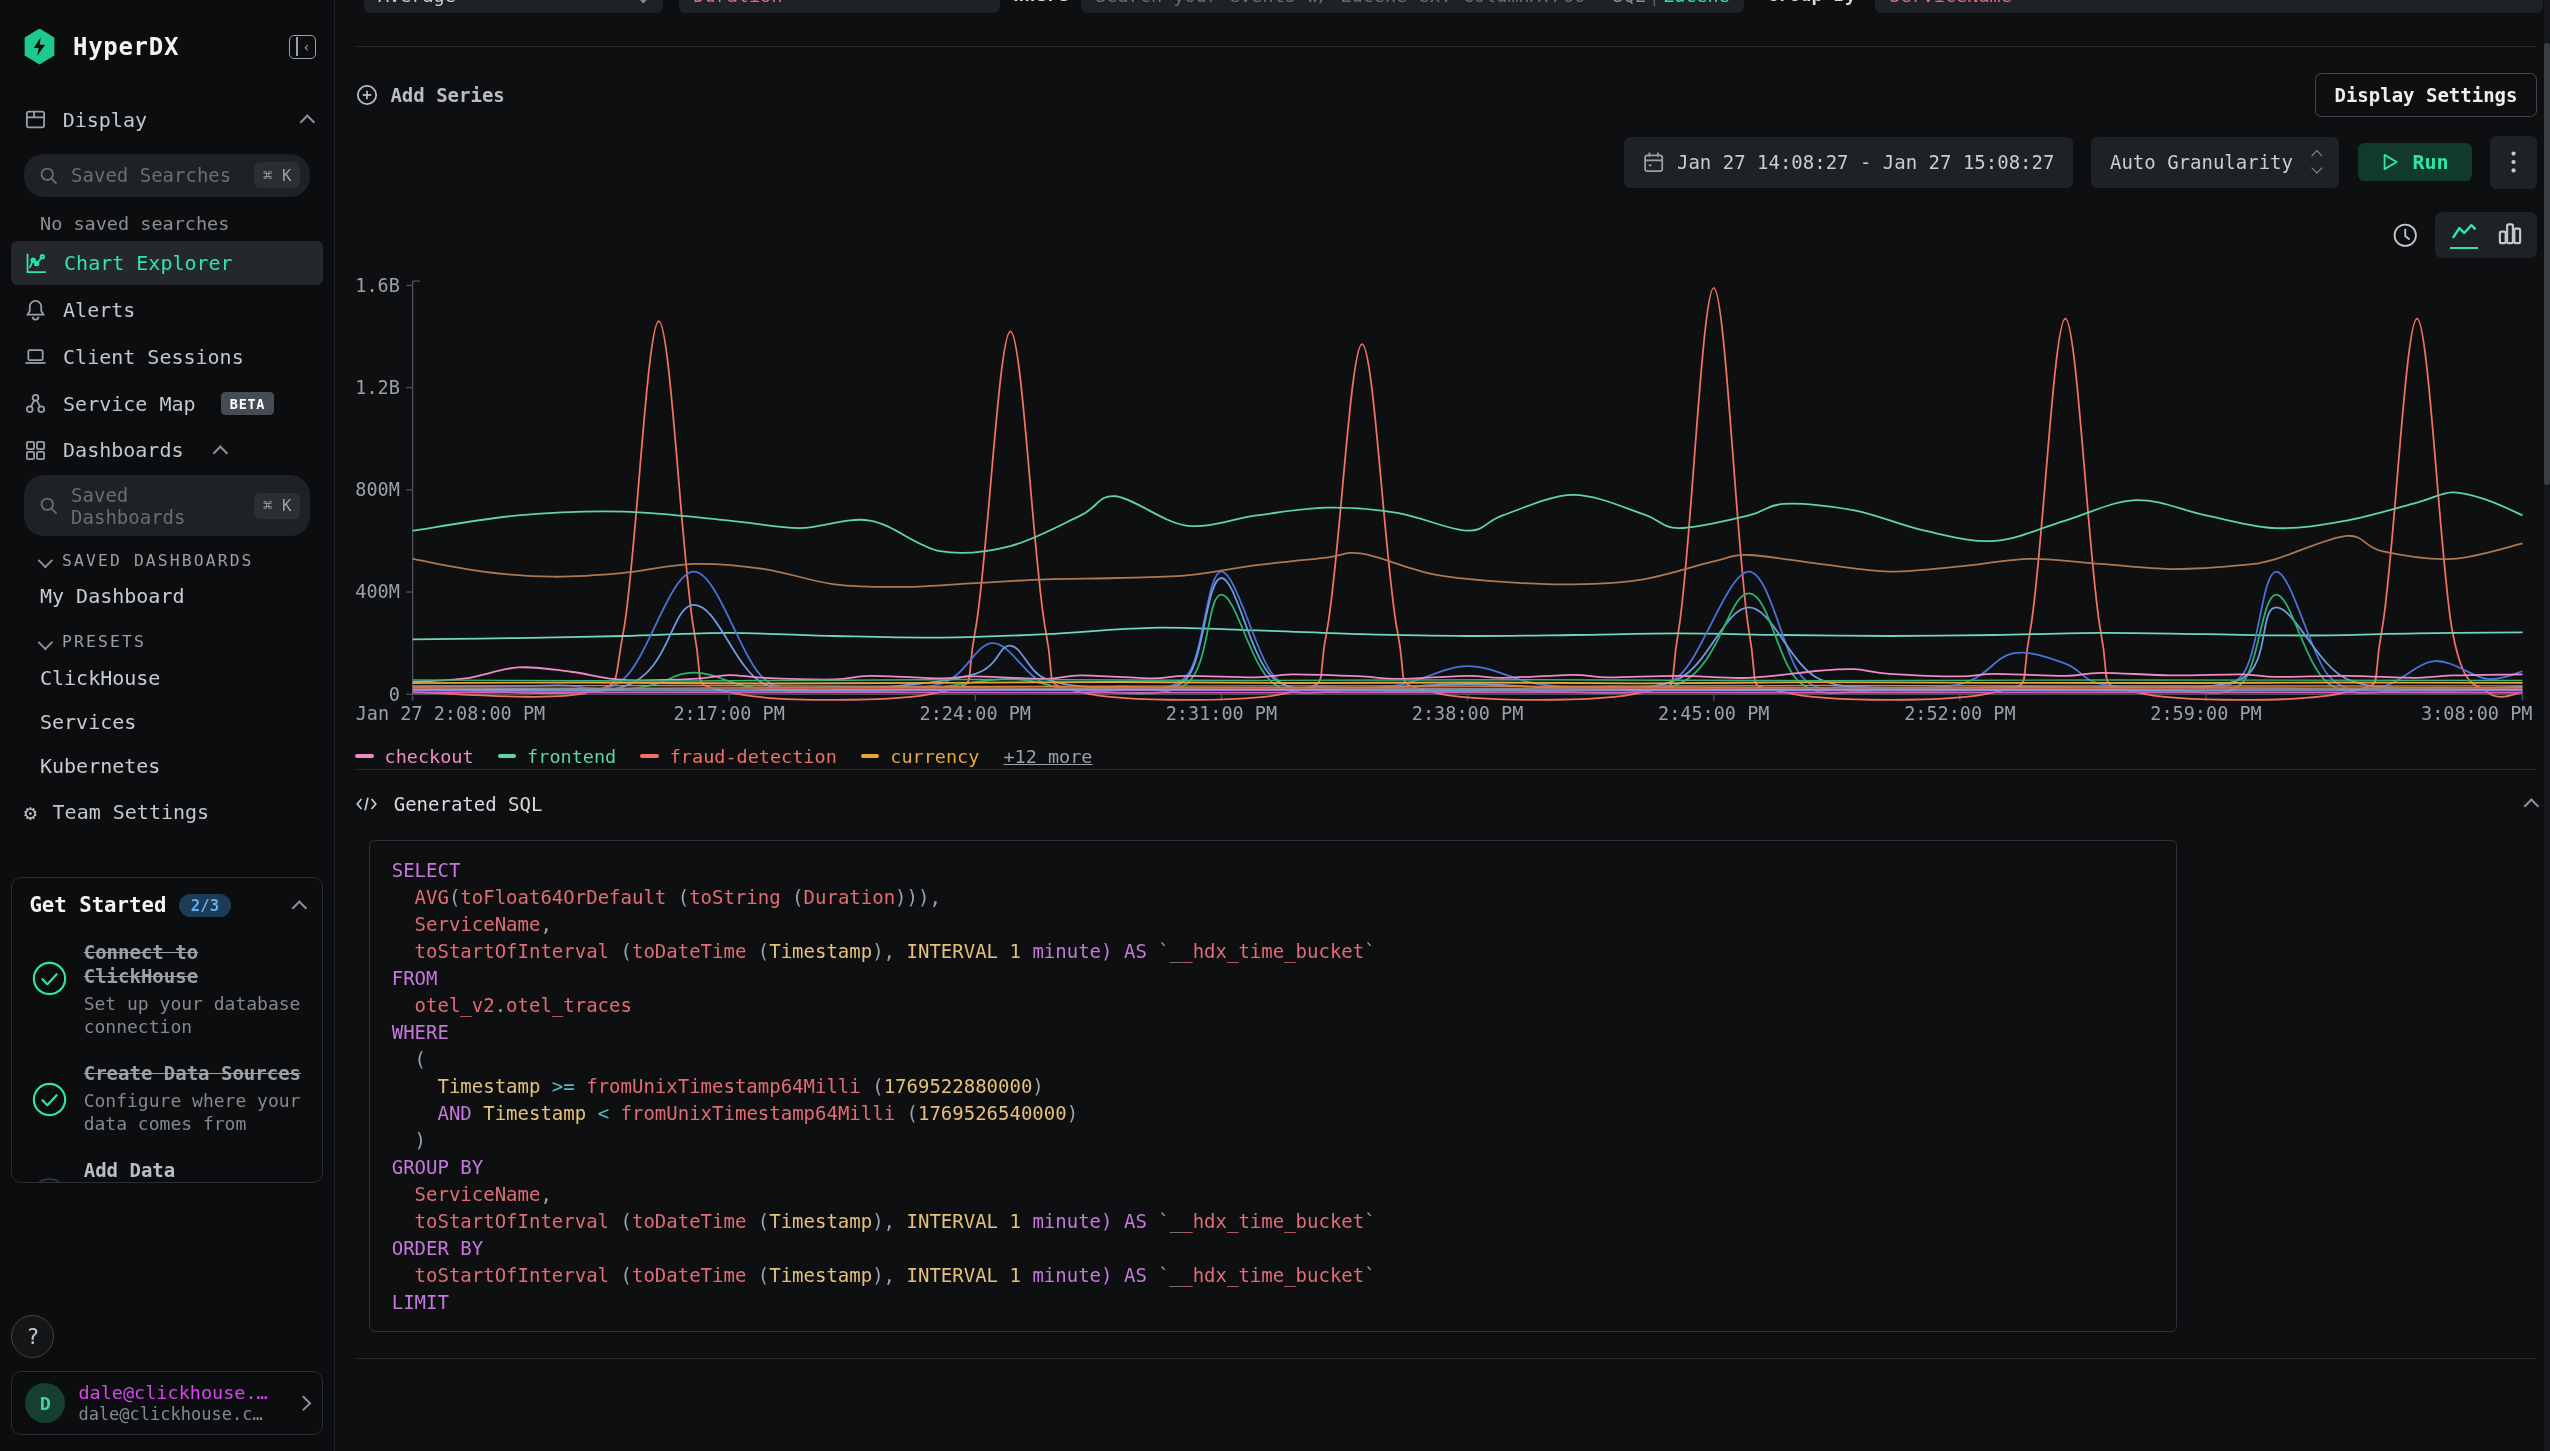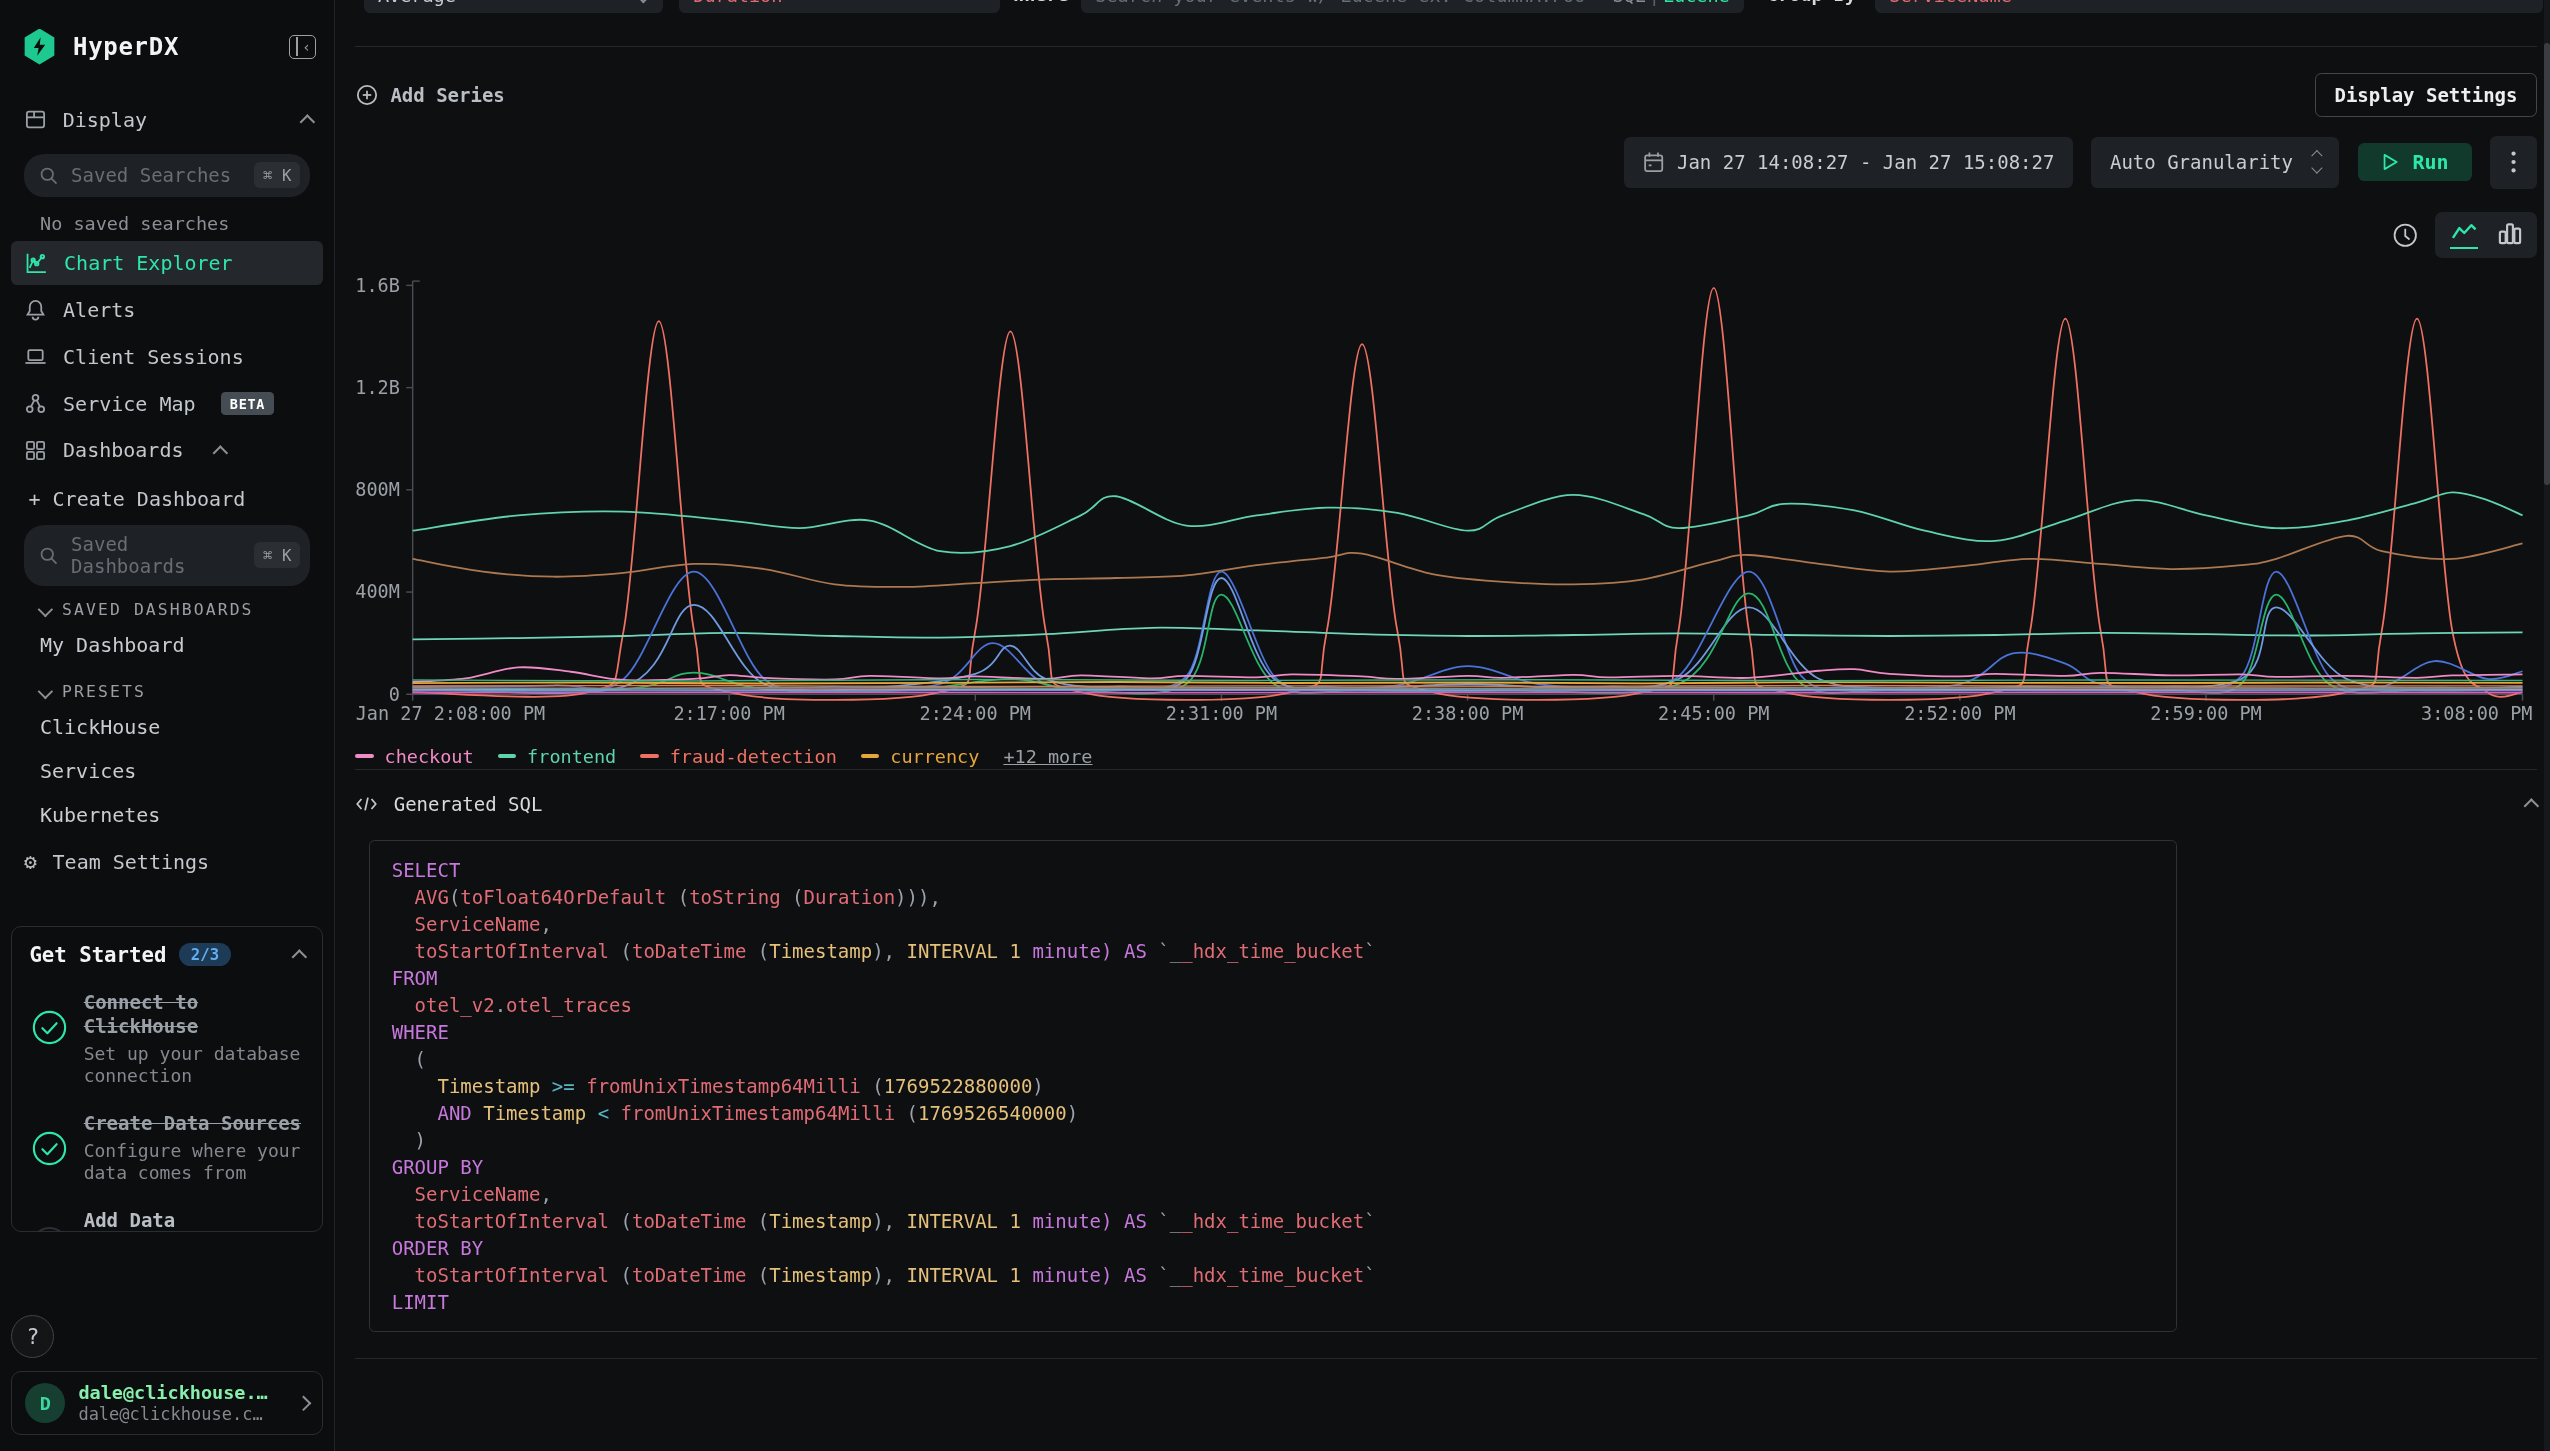--- a/index.html
+++ b/index.html
@@ -69,21 +69,21 @@
     display:flex; align-items:center; justify-content:center; font-size:17px; }
 
   .help-btn { position:absolute; left:11.4px; bottom:93px; width:43px; height:43px; border-radius:50%;
     background:#141517; border:1.8px solid #3f444a; color:#c3c8cd; font-size:21.4px;
     display:flex; align-items:center; justify-content:center; z-index:3; cursor:pointer; }
 
   .user-chip { margin:auto 11.4px 15.7px; border:0.7px solid #2a2d31; border-radius:10px;
     display:flex; align-items:center; gap:13px; padding:10px 13px; cursor:pointer; }
   .avatar { width:40px; height:40px; border-radius:50%; background:#173f31; color:#3fd6a0;
     font-weight:bold; font-size:18.5px; display:flex; align-items:center; justify-content:center; }
-  .user-name { font-size:18.5px; font-weight:bold; color:#86efac; }
+  .user-name { font-size:18.5px; font-weight:normal; color:#d946ef; }
   .user-email { font-size:17px; color:#84898f; margin-top:1.4px; }
 
   
   .main { flex:1; display:flex; flex-direction:column; padding:0 13px 0 20px; position:relative; }
   .topbar { position:relative; height:47px; border-bottom:0.7px solid #26282c; }
   .tb-box { position:absolute; top:-23px; height:36px; background:#1e2125; border-radius:6.4px;
     display:flex; align-items:center; padding:0 14.3px; font-size:18.5px; color:#c9cdd2; }
   .tb-label { position:absolute; top:-23px; height:36px; line-height:36px; font-size:18.5px; color:#d8dadd; font-weight:bold; }
   .red-text { color:#e06c75; }
   .tb-ph { color:#686e75; flex:1; white-space:nowrap; overflow:hidden; }
@@ -217,23 +217,20 @@
             <rect x="18" y="4" width="10" height="10" rx="2"></rect>
             <rect x="4" y="18" width="10" height="10" rx="2"></rect>
             <rect x="18" y="18" width="10" height="10" rx="2"></rect>
           </svg>
       </span>
       <span>Dashboards</span>
       <span class="grow"></span>
       <span class="chev up"></span>
     </div>
 
-    <div class="nav-row" style="padding-left:28.5px;">
-      <span>+ Create Dashboard</span>
-    </div>
 
     <div class="pill-search" style="margin-top:1.4px;">
       <span class="icon">
         <svg width="21.4" height="21.4" viewBox="0 0 30 30" fill="none" stroke="#686e75" stroke-width="2.5">
             <circle cx="13" cy="13" r="8"></circle>
             <line x1="19" y1="19" x2="26" y2="26"></line>
           </svg>
       </span>
       <span class="ph">Saved Dashboards</span>
       <span class="kbd">⌘ K</span>

